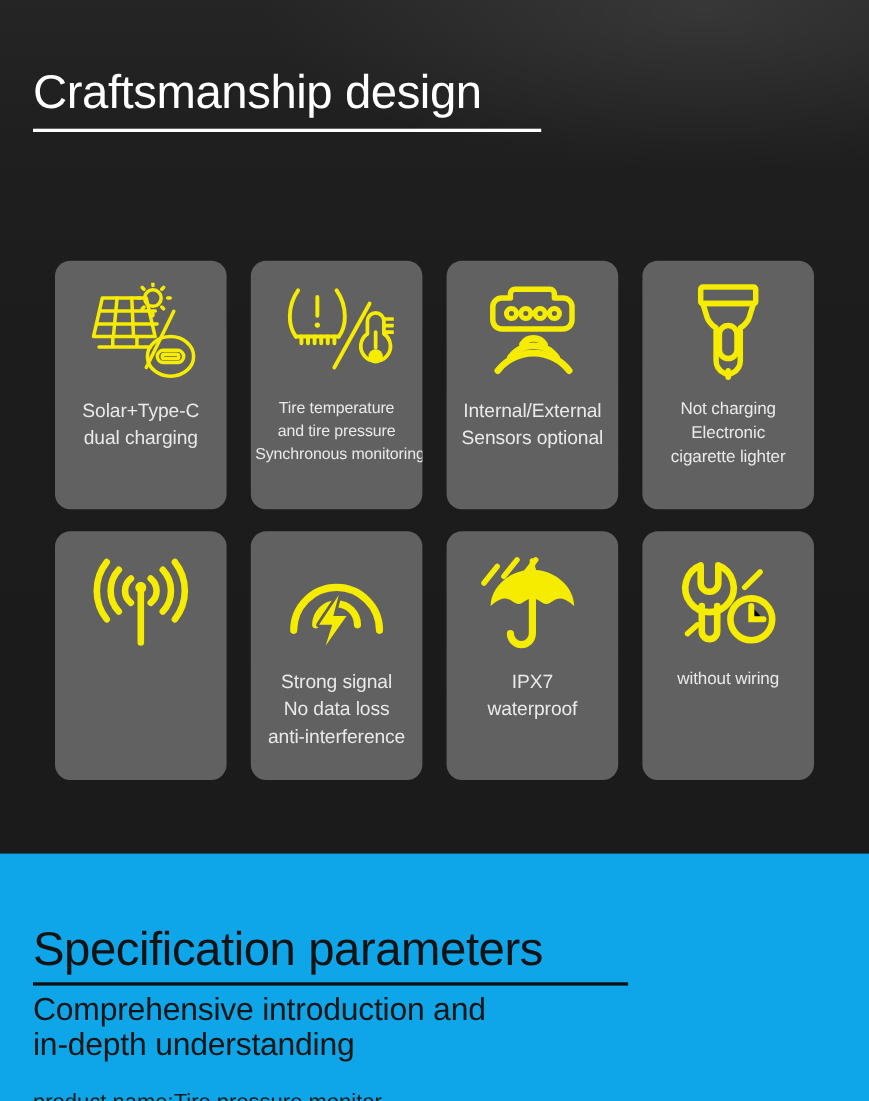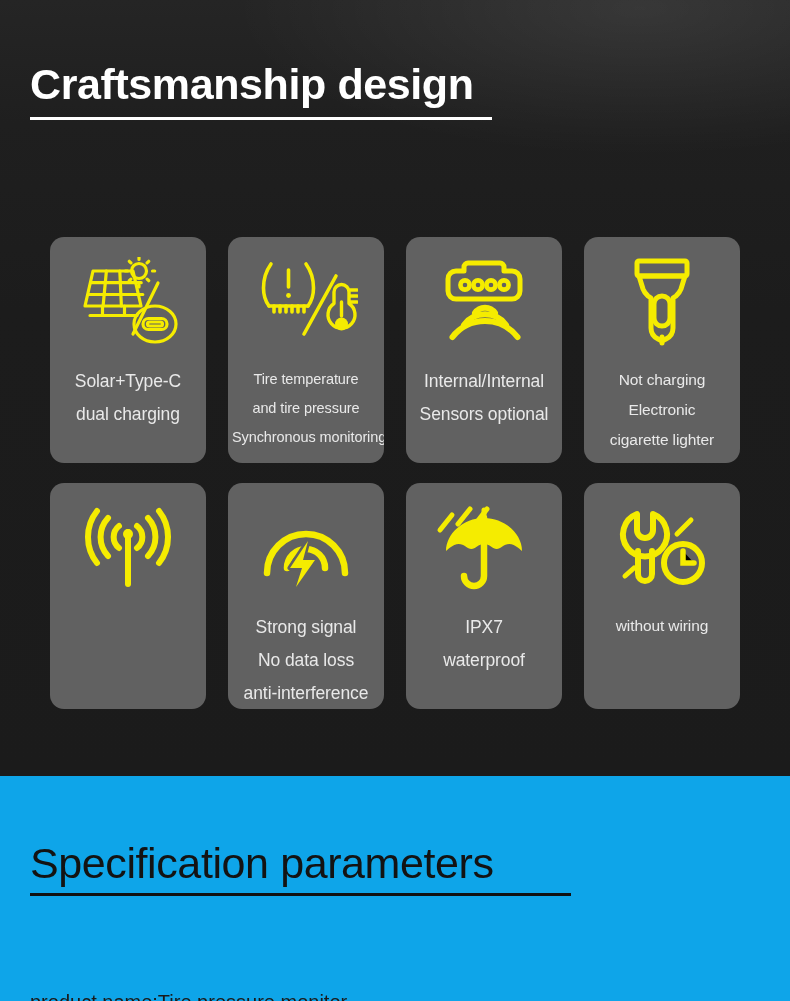--- a/index.html
+++ b/index.html
@@ -31,21 +31,21 @@
 
   .headings {
     position: absolute;
     left: 30px;
     top: 56px;
     width: 600px;
   }
   .h-title {
     font-size: 43px;
     line-height: 56px;
-    font-weight: 700;
+    font-weight: 400;
     color: #ffffff;
     letter-spacing: -0.4px;
     white-space: nowrap;
     font-stretch: condensed;
   }
   .h-rule {
     width: 462px;
     height: 3px;
     background: #ffffff;
     margin-top: 5px;
@@ -103,21 +103,21 @@
     letter-spacing: -0.1px;
   }
   .card-label.sm {
     font-size: 15.5px;
     line-height: 22px;
   }
   .card-label.xs {
     font-size: 14.5px;
     line-height: 21px;
   }
-  .card-label .ln { display: block; white-space: nowrap; margin-top: 8px; }
+  .card-label .ln { display: block; white-space: nowrap; }
 
   
   .light-section {
     position: absolute;
     left: 0;
     top: 776px;
     width: 790px;
     height: 225px;
     background: #0ea5e9;
   }
@@ -253,21 +253,21 @@
             </g>
 
             <g fill="none" stroke="#f5ec00" stroke-width="6" stroke-linecap="round">
               <path d="M39 55a12 12 0 0 1 20 0"></path>
               <path d="M28 67a26 26 0 0 1 42 0"></path>
               <path d="M16.5 79a41 41 0 0 1 65 0"></path>
             </g>
           </svg>
         </div>
         <div class="card-label md">
-          <span class="ln">Internal/Internal</span>
+          <span class="ln">Internal/External</span>
           <span class="ln">Sensors optional</span>
         </div>
       </div>
 
       <div class="card">
         <div class="card-icon">
           <svg width="76" height="92" viewBox="0 0 76 92">
             <g fill="none" stroke="#f5ec00" stroke-width="5" stroke-linejoin="round" stroke-linecap="round">
 
               <rect x="13" y="5" width="50" height="15" rx="2"></rect>
@@ -380,17 +380,21 @@
         </div>
       </div>
 
     </div>
   </div>
 
   <div class="light-section">
     <div class="spec-head">
       <div class="s-title">Specification parameters</div>
       <div class="s-rule"></div>
+      <div class="s-sub">
+        <span class="ln">Comprehensive introduction and</span>
+        <span class="ln">in-depth understanding</span>
+      </div>
     </div>
     <div class="spec-list">product name:Tire pressure monitor</div>
   </div>
 
 </div>
 
 </body></html>

